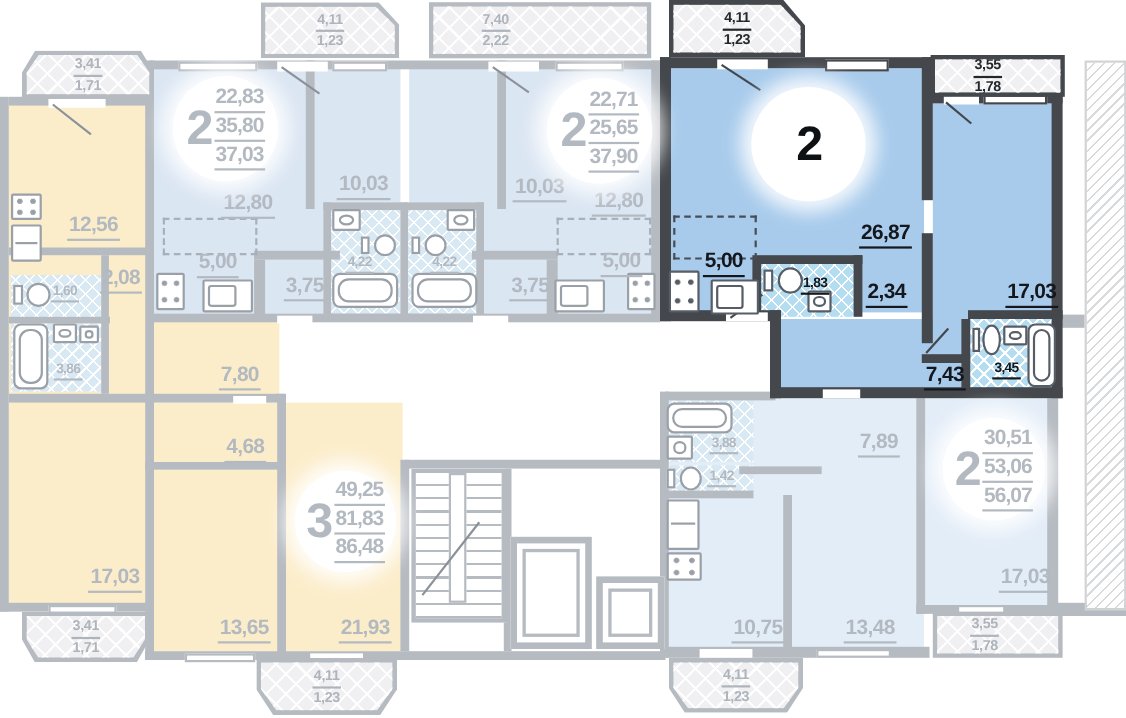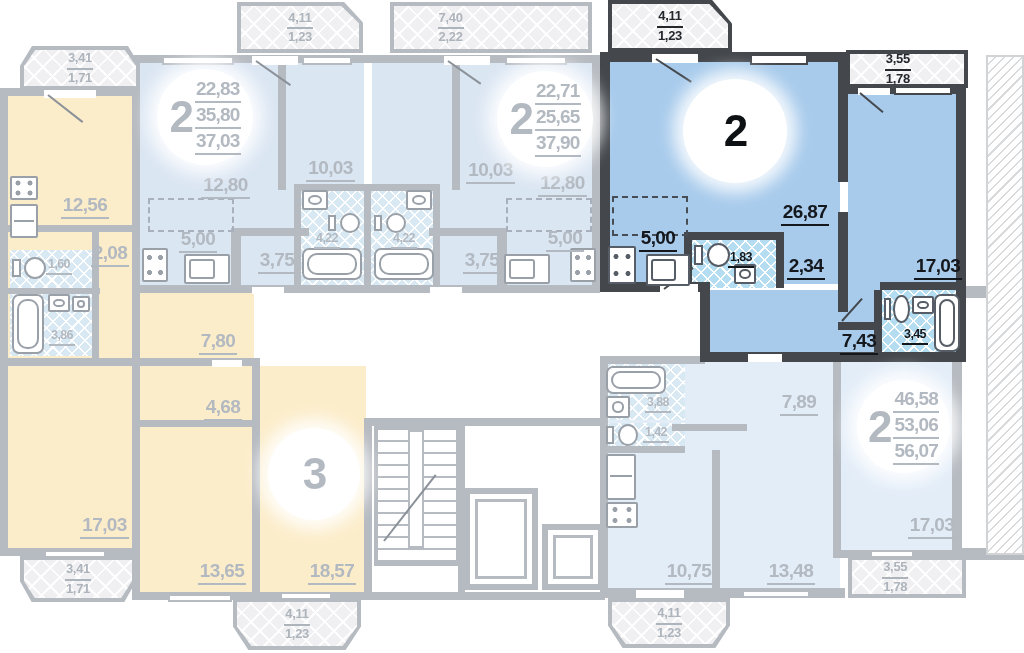--- a/index.html
+++ b/index.html
@@ -229,21 +229,21 @@
   <div class="ic stv" style="left:606px;top:502px;width:32px;height:26px"></div>
 
   <div class="lb" style="left:45px;top:195px;width:80px"><span>12,56</span></div>
   <div class="lb" style="left:72px;top:243px;width:76px"><span>2,08</span></div>
   <div class="lb sm" style="left:36px;top:258px;width:46px"><span>1,60</span></div>
   <div class="lb sm" style="left:38px;top:329px;width:48px"><span>3,86</span></div>
   <div class="lb" style="left:178px;top:331px;width:80px"><span>7,80</span></div>
   <div class="lb" style="left:183px;top:397px;width:80px"><span>4,68</span></div>
   <div class="lb" style="left:62px;top:515px;width:85px"><span>17,03</span></div>
   <div class="lb" style="left:178px;top:561px;width:88px"><span>13,65</span></div>
-  <div class="lb" style="left:288px;top:561px;width:88px"><span>18,57</span></div>
+  <div class="lb" style="left:288px;top:561px;width:88px"><span>21,93</span></div>
 
   <div class="lb" style="left:183px;top:175px;width:85px"><span>12,80</span></div>
   <div class="lb" style="left:288px;top:158px;width:85px"><span>10,03</span></div>
   <div class="lb" style="left:160px;top:229px;width:76px"><span>5,00</span></div>
   <div class="lb" style="left:239px;top:250px;width:76px"><span>3,75</span></div>
   <div class="lb sm" style="left:305px;top:232px;width:44px"><span>4,22</span></div>
 
   <div class="lb" style="left:448px;top:160px;width:85px"><span>10,03</span></div>
   <div class="lb" style="left:520px;top:173px;width:85px"><span>12,80</span></div>
   <div class="lb" style="left:526px;top:228px;width:78px"><span>5,00</span></div>
@@ -279,25 +279,30 @@
       <span>22,71</span>
       <span>25,65</span>
       <span>37,90</span>
     </div>
   </div>
   <div class="cir dk" style="left:683px;top:79px;width:104px;height:104px">
     <div class="bignum">2</div>
   </div>
   <div class="cir" style="left:268px;top:428px;width:92px;height:92px">
     <div class="bignum">3</div>
+    <div class="stack">
+      <span>49,25</span>
+      <span>81,83</span>
+      <span>86,48</span>
+    </div>
   </div>
   <div class="cir" style="left:857px;top:380px;width:93px;height:93px">
     <div class="bignum">2</div>
     <div class="stack">
-      <span>46,58</span>
+      <span>30,51</span>
       <span>53,06</span>
       <span>56,07</span>
     </div>
   </div>
 
   <div class="balc" style="left:20px;top:46px;width:120px;height:44px">
     <div class="bsh" style="clip-path:polygon(0 45%,10% 0,90% 0,100% 45%,100% 100%,0 100%)"></div>
     <div class="bin" style="clip-path:polygon(0 45%,10% 0,90% 0,100% 45%,100% 100%,0 100%)"></div>
     <div class="blbl">
         <span>3,41</span>

